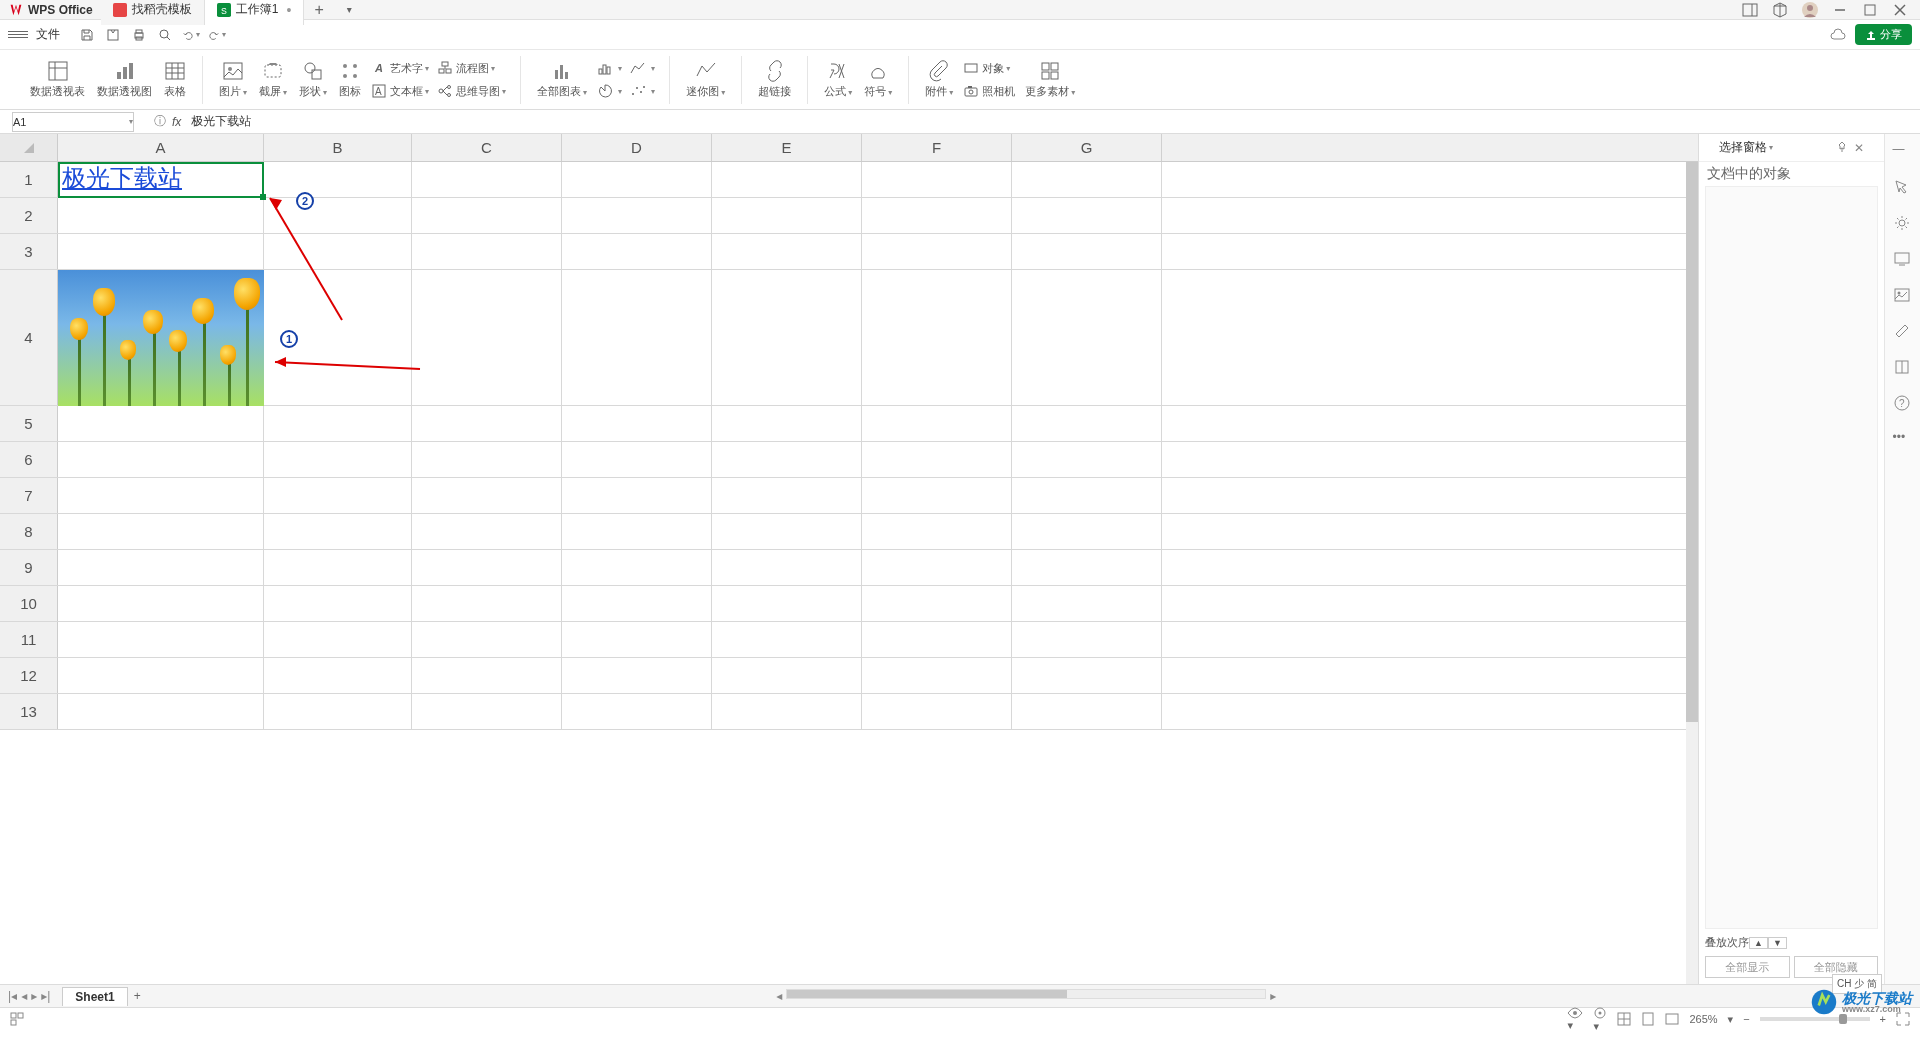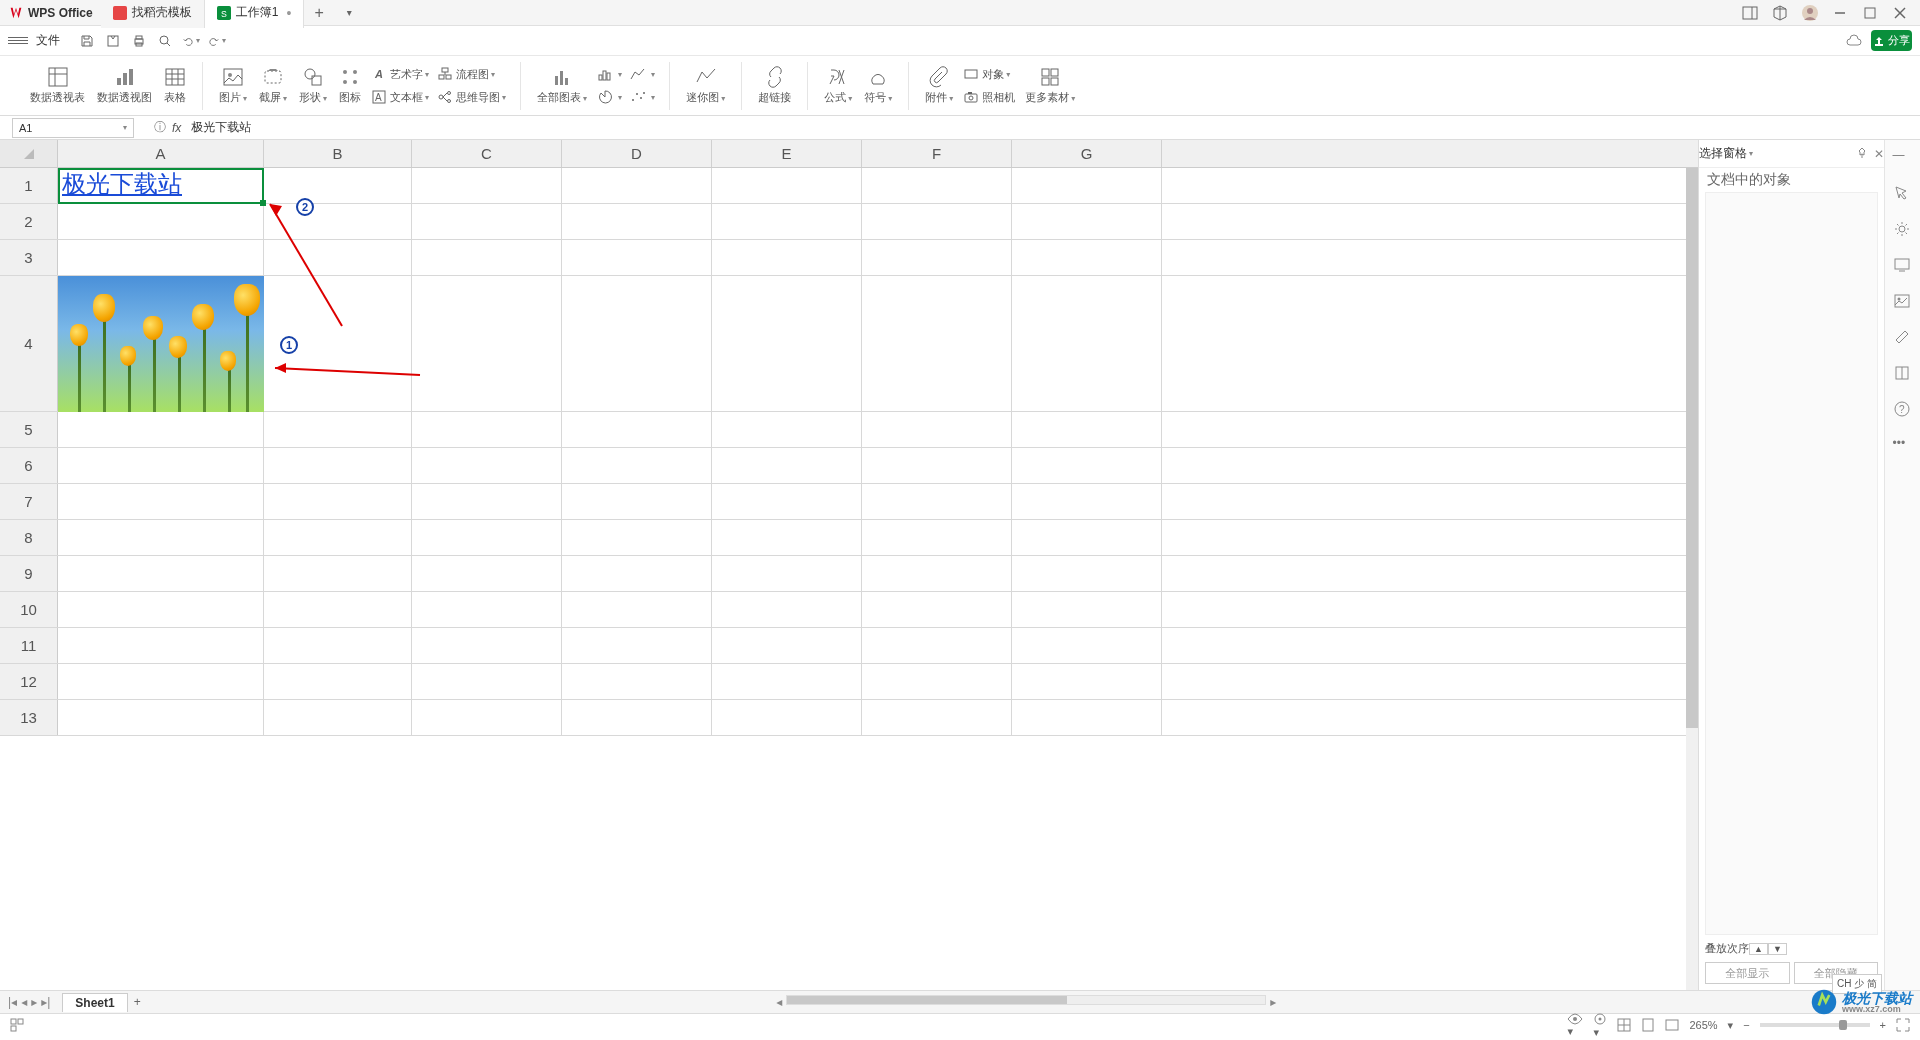--- a/index.html
+++ b/index.html
@@ -1,19 +1,19 @@
 <!DOCTYPE html>
 <html><head>
 <meta charset="utf-8">
 <style>
 * { margin: 0; padding: 0; box-sizing: border-box; font-family: "Microsoft YaHei", Arial, sans-serif; }
 body { width: 1920px; height: 1040px; background: #fff; font-size: 12px; color: #333; overflow: hidden; position: relative; }
 
 
-.titlebar { height: 26px; background: #f5f5f5; display: flex; align-items: center; border-bottom: 1px solid #e0e0e0; }
+.titlebar { height: 20px; background: #f5f5f5; display: flex; align-items: center; border-bottom: 1px solid #e0e0e0; }
 .app-logo { display: flex; align-items: center; padding: 0 8px; font-size: 12px; font-weight: bold; }
 .wps-icon { width: 16px; height: 16px; color: #d9001b; margin-right: 4px; }
 .tab { display: flex; align-items: center; padding: 0 12px; height: 30px; background: #fff; border-right: 1px solid #e0e0e0; cursor: pointer; }
 .tab.inactive { background: #f5f5f5; }
 .tab-icon { width: 14px; height: 14px; margin-right: 5px; }
 .tab-close { margin-left: 8px; color: #999; font-size: 14px; }
 .newtab { width: 30px; text-align: center; font-size: 16px; color: #666; cursor: pointer; }
 .win-controls { margin-left: auto; display: flex; align-items: center; gap: 6px; padding-right: 8px; }
 .win-btn { width: 24px; height: 24px; display: flex; align-items: center; justify-content: center; color: #666; cursor: pointer; }
 
@@ -22,37 +22,37 @@
 .menu-left { display: flex; align-items: center; gap: 2px; }
 .hamburger { width: 20px; height: 20px; display: flex; flex-direction: column; justify-content: center; gap: 2px; cursor: pointer; }
 .hamburger span { height: 1px; background: #666; }
 .file-menu { padding: 0 6px; cursor: pointer; }
 .qat { display: flex; align-items: center; gap: 8px; margin-left: 10px; }
 .qat-btn { width: 18px; height: 18px; display: flex; align-items: center; justify-content: center; color: #666; cursor: pointer; }
 .menu-tabs { display: flex; margin-left: 30px; gap: 2px; }
 .menu-tab { padding: 0 14px; height: 30px; line-height: 30px; cursor: pointer; font-size: 13px; }
 .menu-tab.active { color: #0a8f3c; border-bottom: 2px solid #0a8f3c; font-weight: 500; }
 .menu-right { margin-left: auto; display: flex; align-items: center; gap: 8px; }
-.share-btn { background: #0a8f3c; color: #fff; padding: 3px 2px; border-radius: 4px; font-size: 11px; cursor: pointer; display: flex; align-items: center; gap: 3px; }
+.share-btn { background: #0a8f3c; color: #fff; padding: 3px 10px; border-radius: 4px; font-size: 11px; cursor: pointer; display: flex; align-items: center; gap: 3px; }
 
 
 .ribbon { height: 60px; background: #fff; display: flex; align-items: center; border-bottom: 1px solid #dcdcdc; padding: 0 14px; }
 .ribbon-group { display: flex; align-items: center; padding: 0 10px; height: 48px; border-right: 1px solid #e5e5e5; }
 .ribbon-group:last-child { border-right: none; }
 .ribbon-btn { display: flex; flex-direction: column; align-items: center; justify-content: center; padding: 0 6px; height: 48px; cursor: pointer; color: #555; }
 .ribbon-btn .ricon { width: 22px; height: 22px; display: flex; align-items: center; justify-content: center; }
 .ribbon-btn .rlabel { font-size: 11px; margin-top: 2px; white-space: nowrap; }
 .ribbon-stack { display: flex; flex-direction: column; gap: 3px; padding: 0 4px; }
 .ribbon-inline { display: flex; align-items: center; font-size: 11px; color: #555; cursor: pointer; height: 20px; white-space: nowrap; }
 .ribbon-inline .ricon { width: 16px; height: 16px; margin-right: 3px; display: flex; align-items: center; justify-content: center; }
 .dd { font-size: 8px; margin-left: 2px; color: #888; }
 
 
 .formula-bar { height: 24px; background: #fff; display: flex; align-items: center; border-bottom: 1px solid #dcdcdc; }
-.name-box { width: 122px; height: 20px; border: 1px solid #ccc; margin-left: 12px; padding: 0 6px; font-size: 11px; display: flex; align-items: center; justify-content: space-between; }
+.name-box { width: 122px; height: 20px; border: 1px solid #ccc; margin-left: 12px; padding: 0 0; font-size: 11px; display: flex; align-items: center; justify-content: space-between; }
 .fx-btns { display: flex; align-items: center; margin-left: 20px; gap: 6px; }
 .fx-input { flex: 1; padding-left: 10px; font-size: 12px; }
 
 
 .workspace { display: flex; height: calc(1040px - 30px - 30px - 60px - 24px - 23px - 23px); }
 .grid-area { flex: 1; display: flex; flex-direction: column; overflow: hidden; position: relative; }
 .col-headers { display: flex; height: 28px; background: #f0f0f0; border-bottom: 1px solid #ccc; }
 .corner { width: 58px; background: #e9e9e9; border-right: 1px solid #ccc; display: flex; align-items: center; justify-content: center; }
 .col-h { border-right: 1px solid #d0d0d0; display: flex; align-items: center; justify-content: center; font-size: 15px; color: #555; }
 .col-h.A { width: 206px; }
@@ -77,21 +77,21 @@
 .sheet-img { position: absolute; left: 58px; top: 108px; width: 206px; height: 136px; background: linear-gradient(to bottom, #4a90d9 0%, #7ab8e8 40%, #a8e063 100%); overflow: hidden; }
 .flower { position: absolute; border-radius: 40% 40% 50% 50%; background: radial-gradient(circle at 35% 35%, #ffe066, #f4a400 65%, #d48000 100%); }
 .stem { position: absolute; width: 3px; background: linear-gradient(#3a6b1f, #5a8f2f); bottom: 0; }
 
 
 .anno-circle { position: absolute; width: 18px; height: 18px; border: 2px solid #1540a8; border-radius: 50%; background: #fff; color: #1540a8; font-size: 11px; font-weight: bold; display: flex; align-items: center; justify-content: center; }
 .anno-arrow { position: absolute; }
 
 
 .side-panel { width: 186px; border-left: 1px solid #dcdcdc; background: #fff; display: flex; flex-direction: column; }
-.sp-header { height: 28px; display: flex; align-items: center; padding: 0 0; font-size: 12px; border-bottom: 1px solid #eee; }
+.sp-header { height: 28px; display: flex; align-items: center; padding: 0 20px; font-size: 12px; border-bottom: 1px solid #eee; }
 .sp-header-ctrl { margin-left: auto; display: flex; gap: 6px; color: #888; }
 .sp-sub { height: 24px; padding: 0 8px; font-size: 14px; color: #666; display: flex; align-items: center; }
 .sp-body { flex: 1; margin: 0 6px; border: 1px solid #eee; background: #fafafa; }
 .sp-footer { padding: 6px; }
 .sp-order { font-size: 11px; color: #555; display: flex; align-items: center; margin-bottom: 6px; }
 .sp-btns { display: flex; gap: 4px; }
 .sp-btn { flex: 1; border: 1px solid #ccc; height: 22px; font-size: 11px; background: #fff; color: #999; display: flex; align-items: center; justify-content: center; }
 
 
 .right-bar { width: 36px; border-left: 1px solid #e5e5e5; background: #fafafa; display: flex; flex-direction: column; align-items: center; padding-top: 8px; gap: 16px; }

